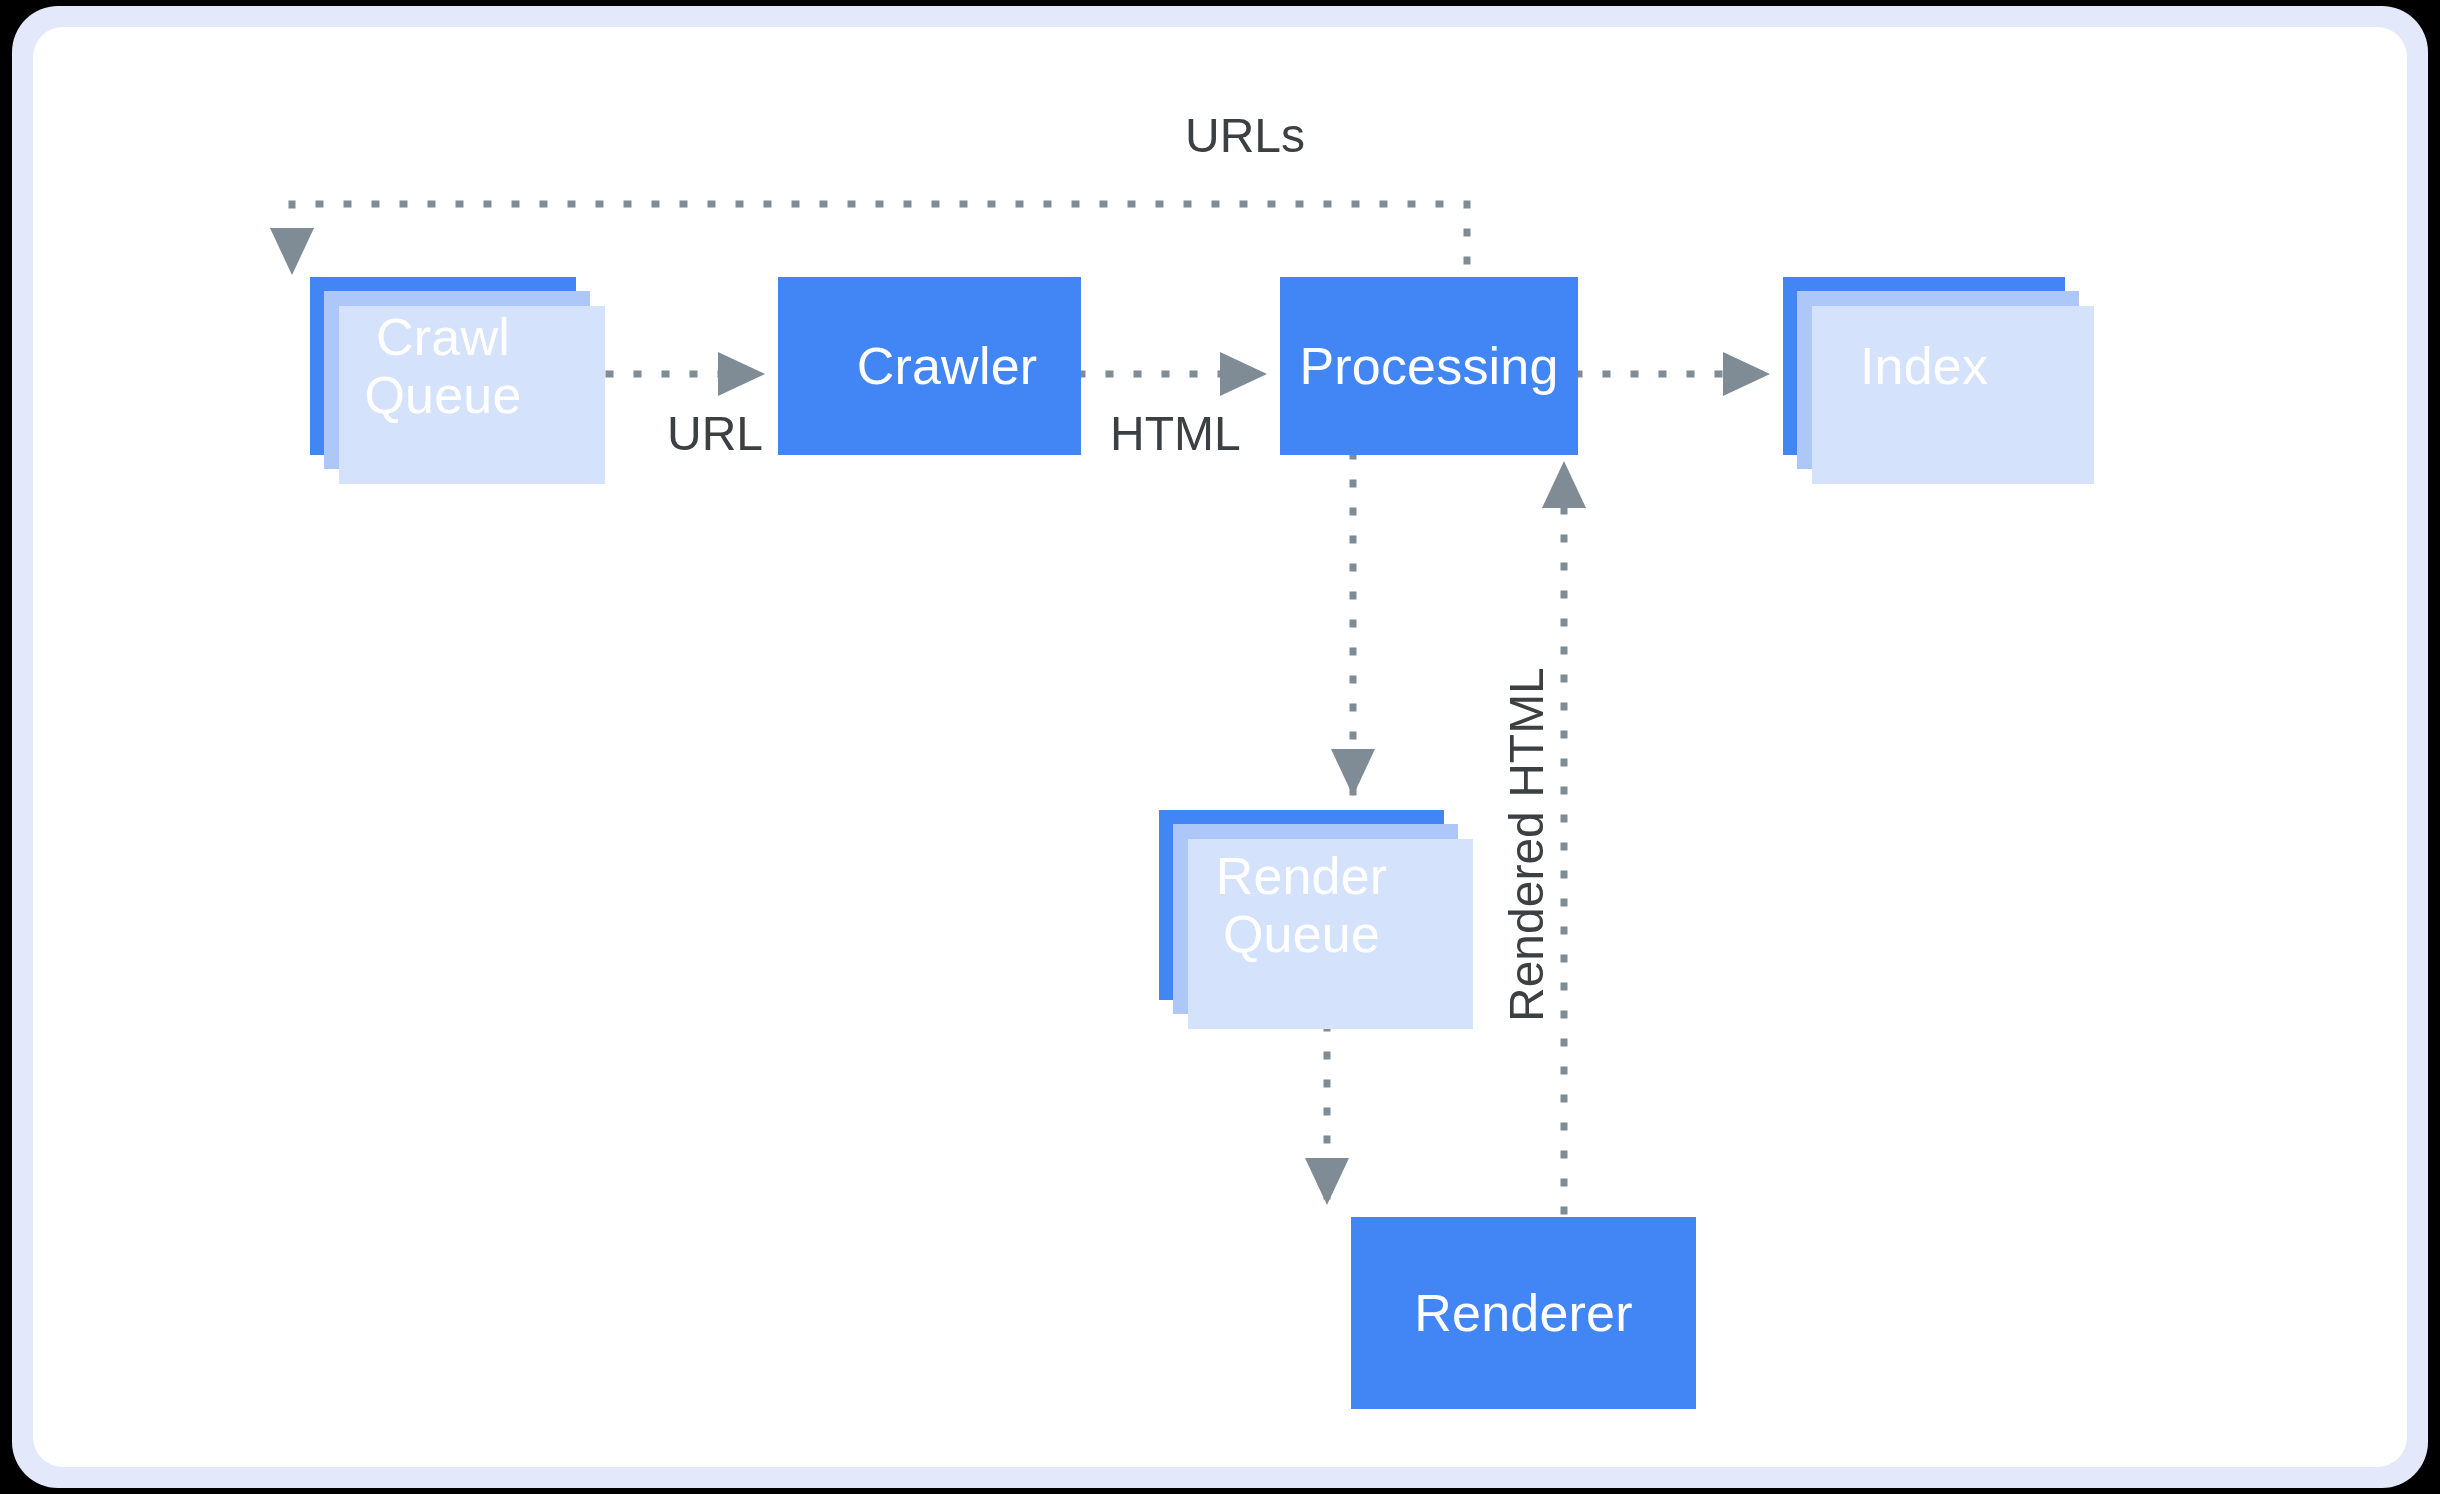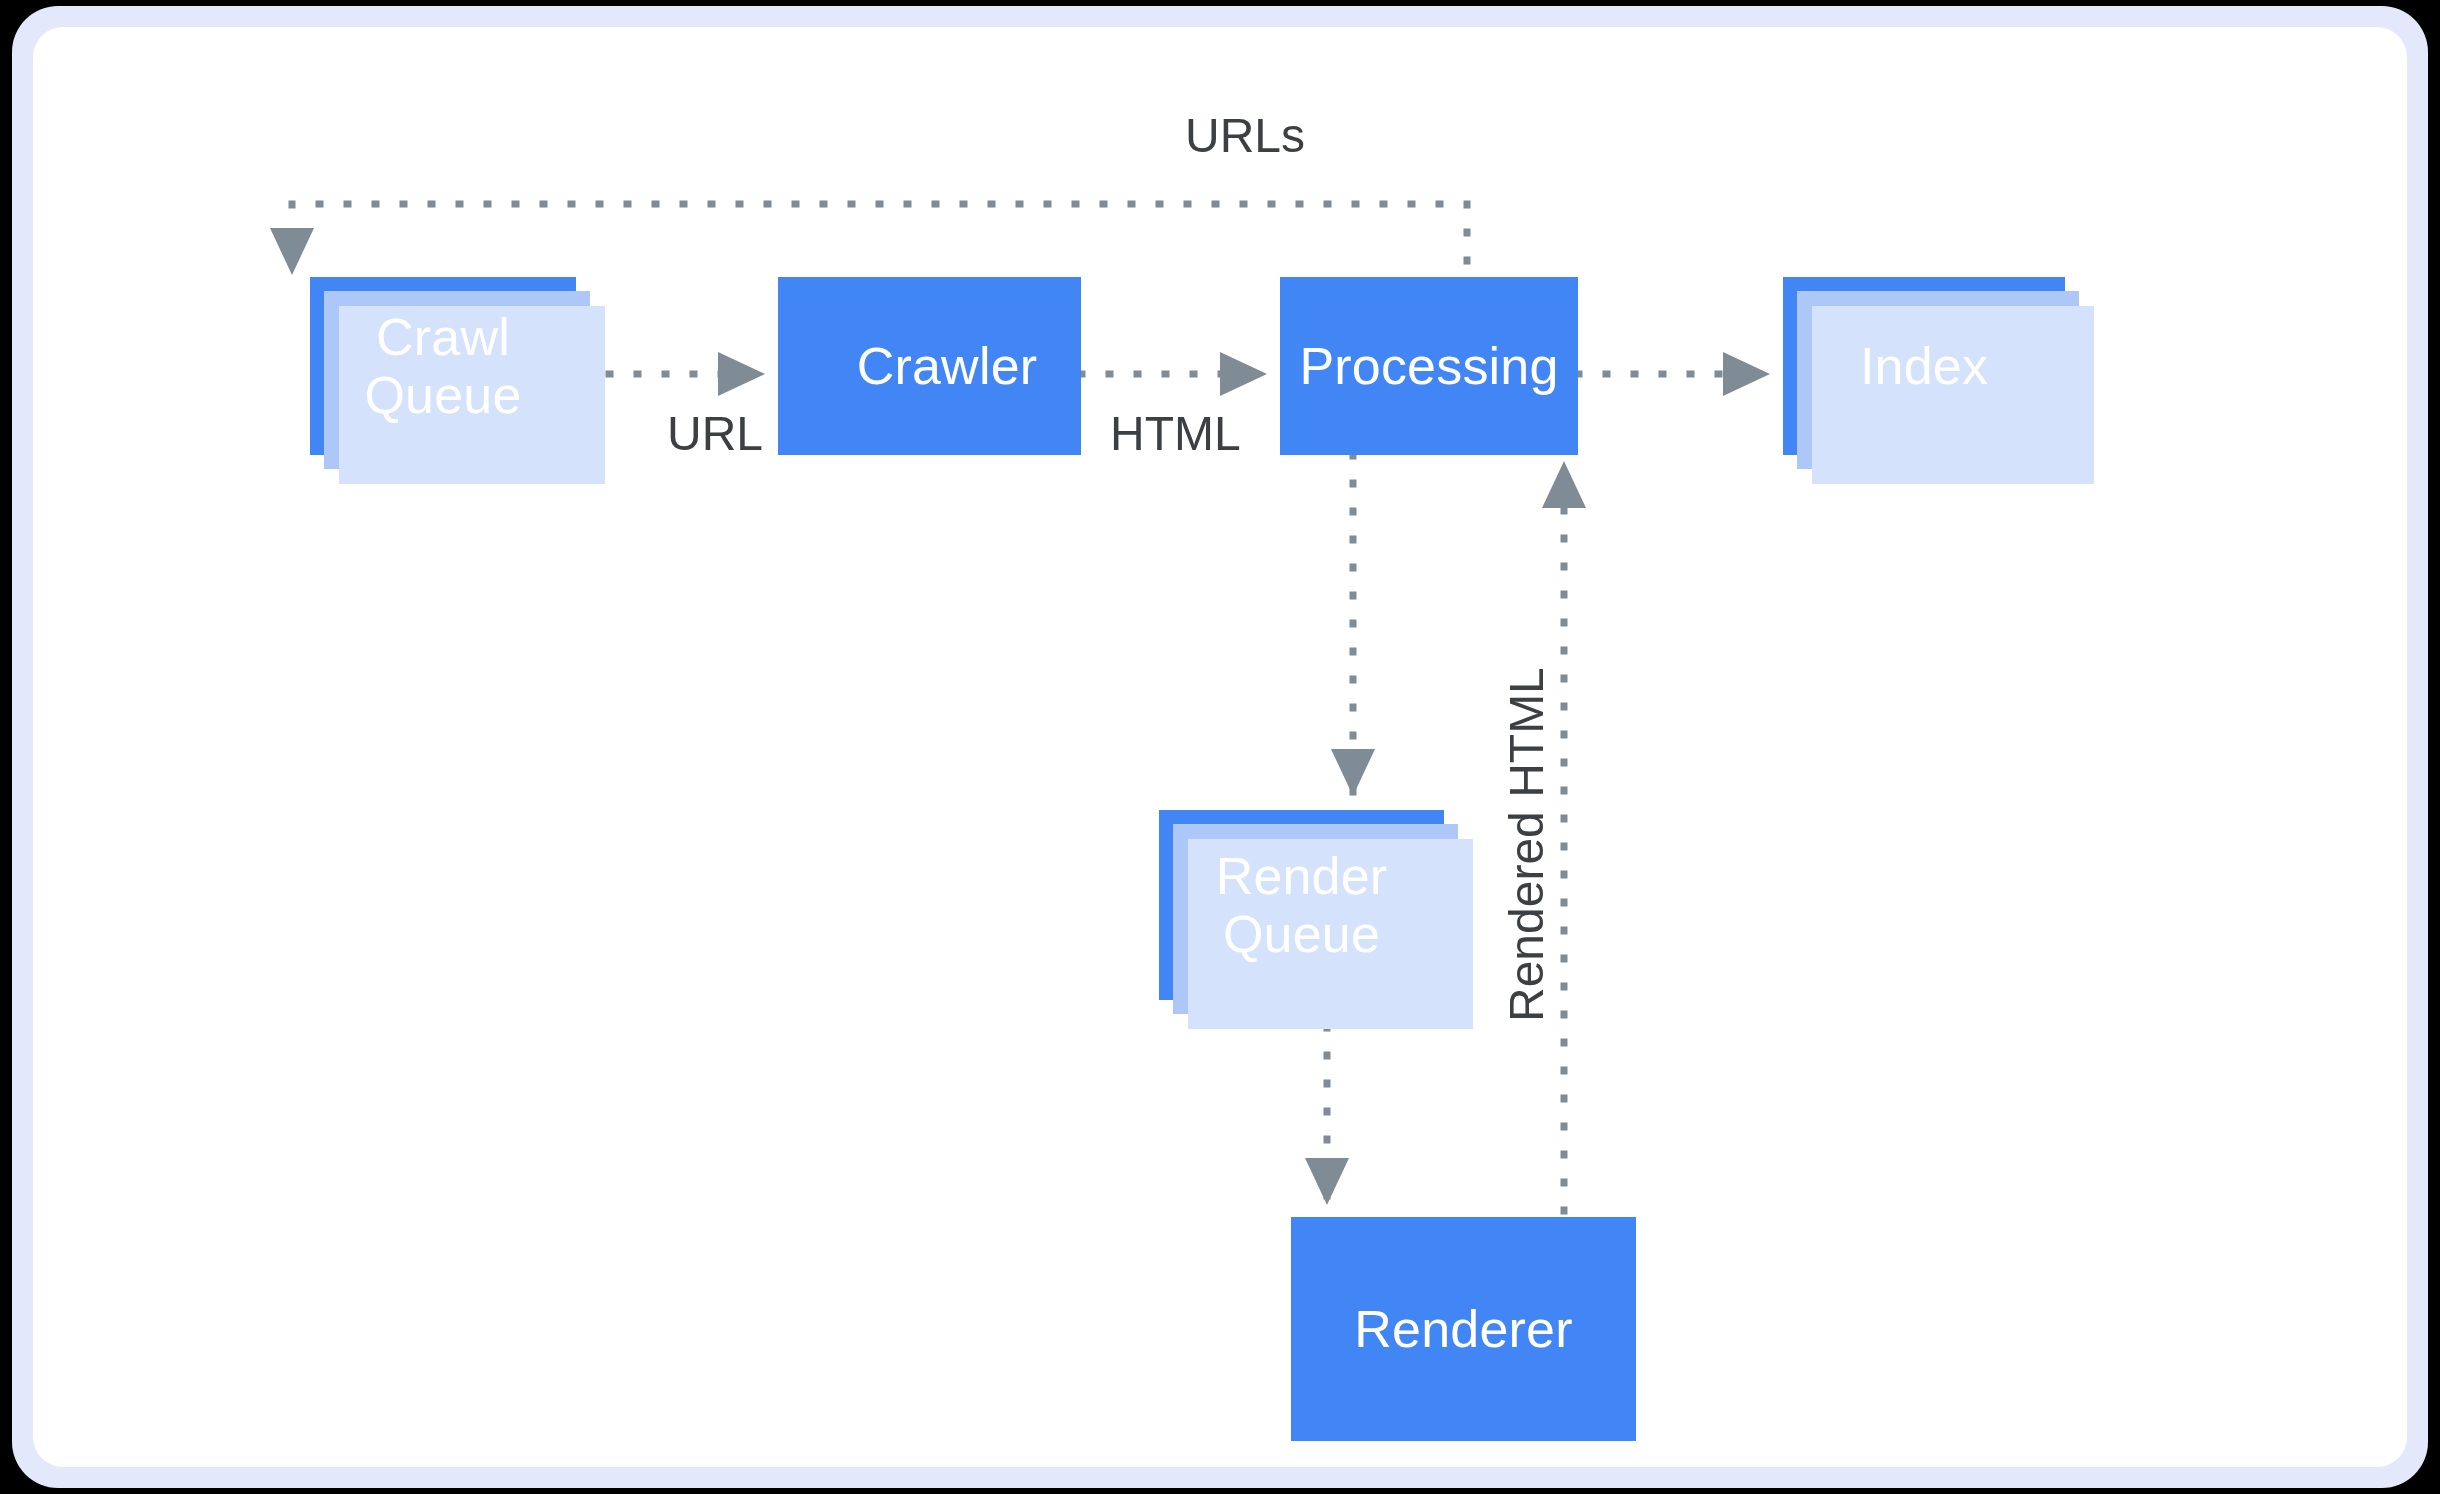--- a/index.html
+++ b/index.html
@@ -168,21 +168,21 @@
         <span class="node-label">Index</span>
       </div>
 
       <div class="node stack" style="left:1126px; top:783px; width:285px; height:190px;">
         <span>
           <span class="node-label">Render</span>
           <span class="node-label">Queue</span>
         </span>
       </div>
 
-      <div class="node" style="left:1258px; top:1190px; width:345px; height:224px;justify-content:center;">
+      <div class="node" style="left:1318px; top:1190px; width:345px; height:192px;justify-content:center;">
         <span class="node-label">Renderer</span>
       </div>
 
       <div class="edge-label" style="left:1152px; top:85px;">URLs</div>
 
       <div class="edge-label" style="left:607px; top:383px;margin-left:27px;">URL</div>
 
       <div class="edge-label" style="left:1077px; top:383px;">HTML</div>
 
       <div class="edge-label vertical" style="left:1470px; top:995px;">Rendered HTML</div>

